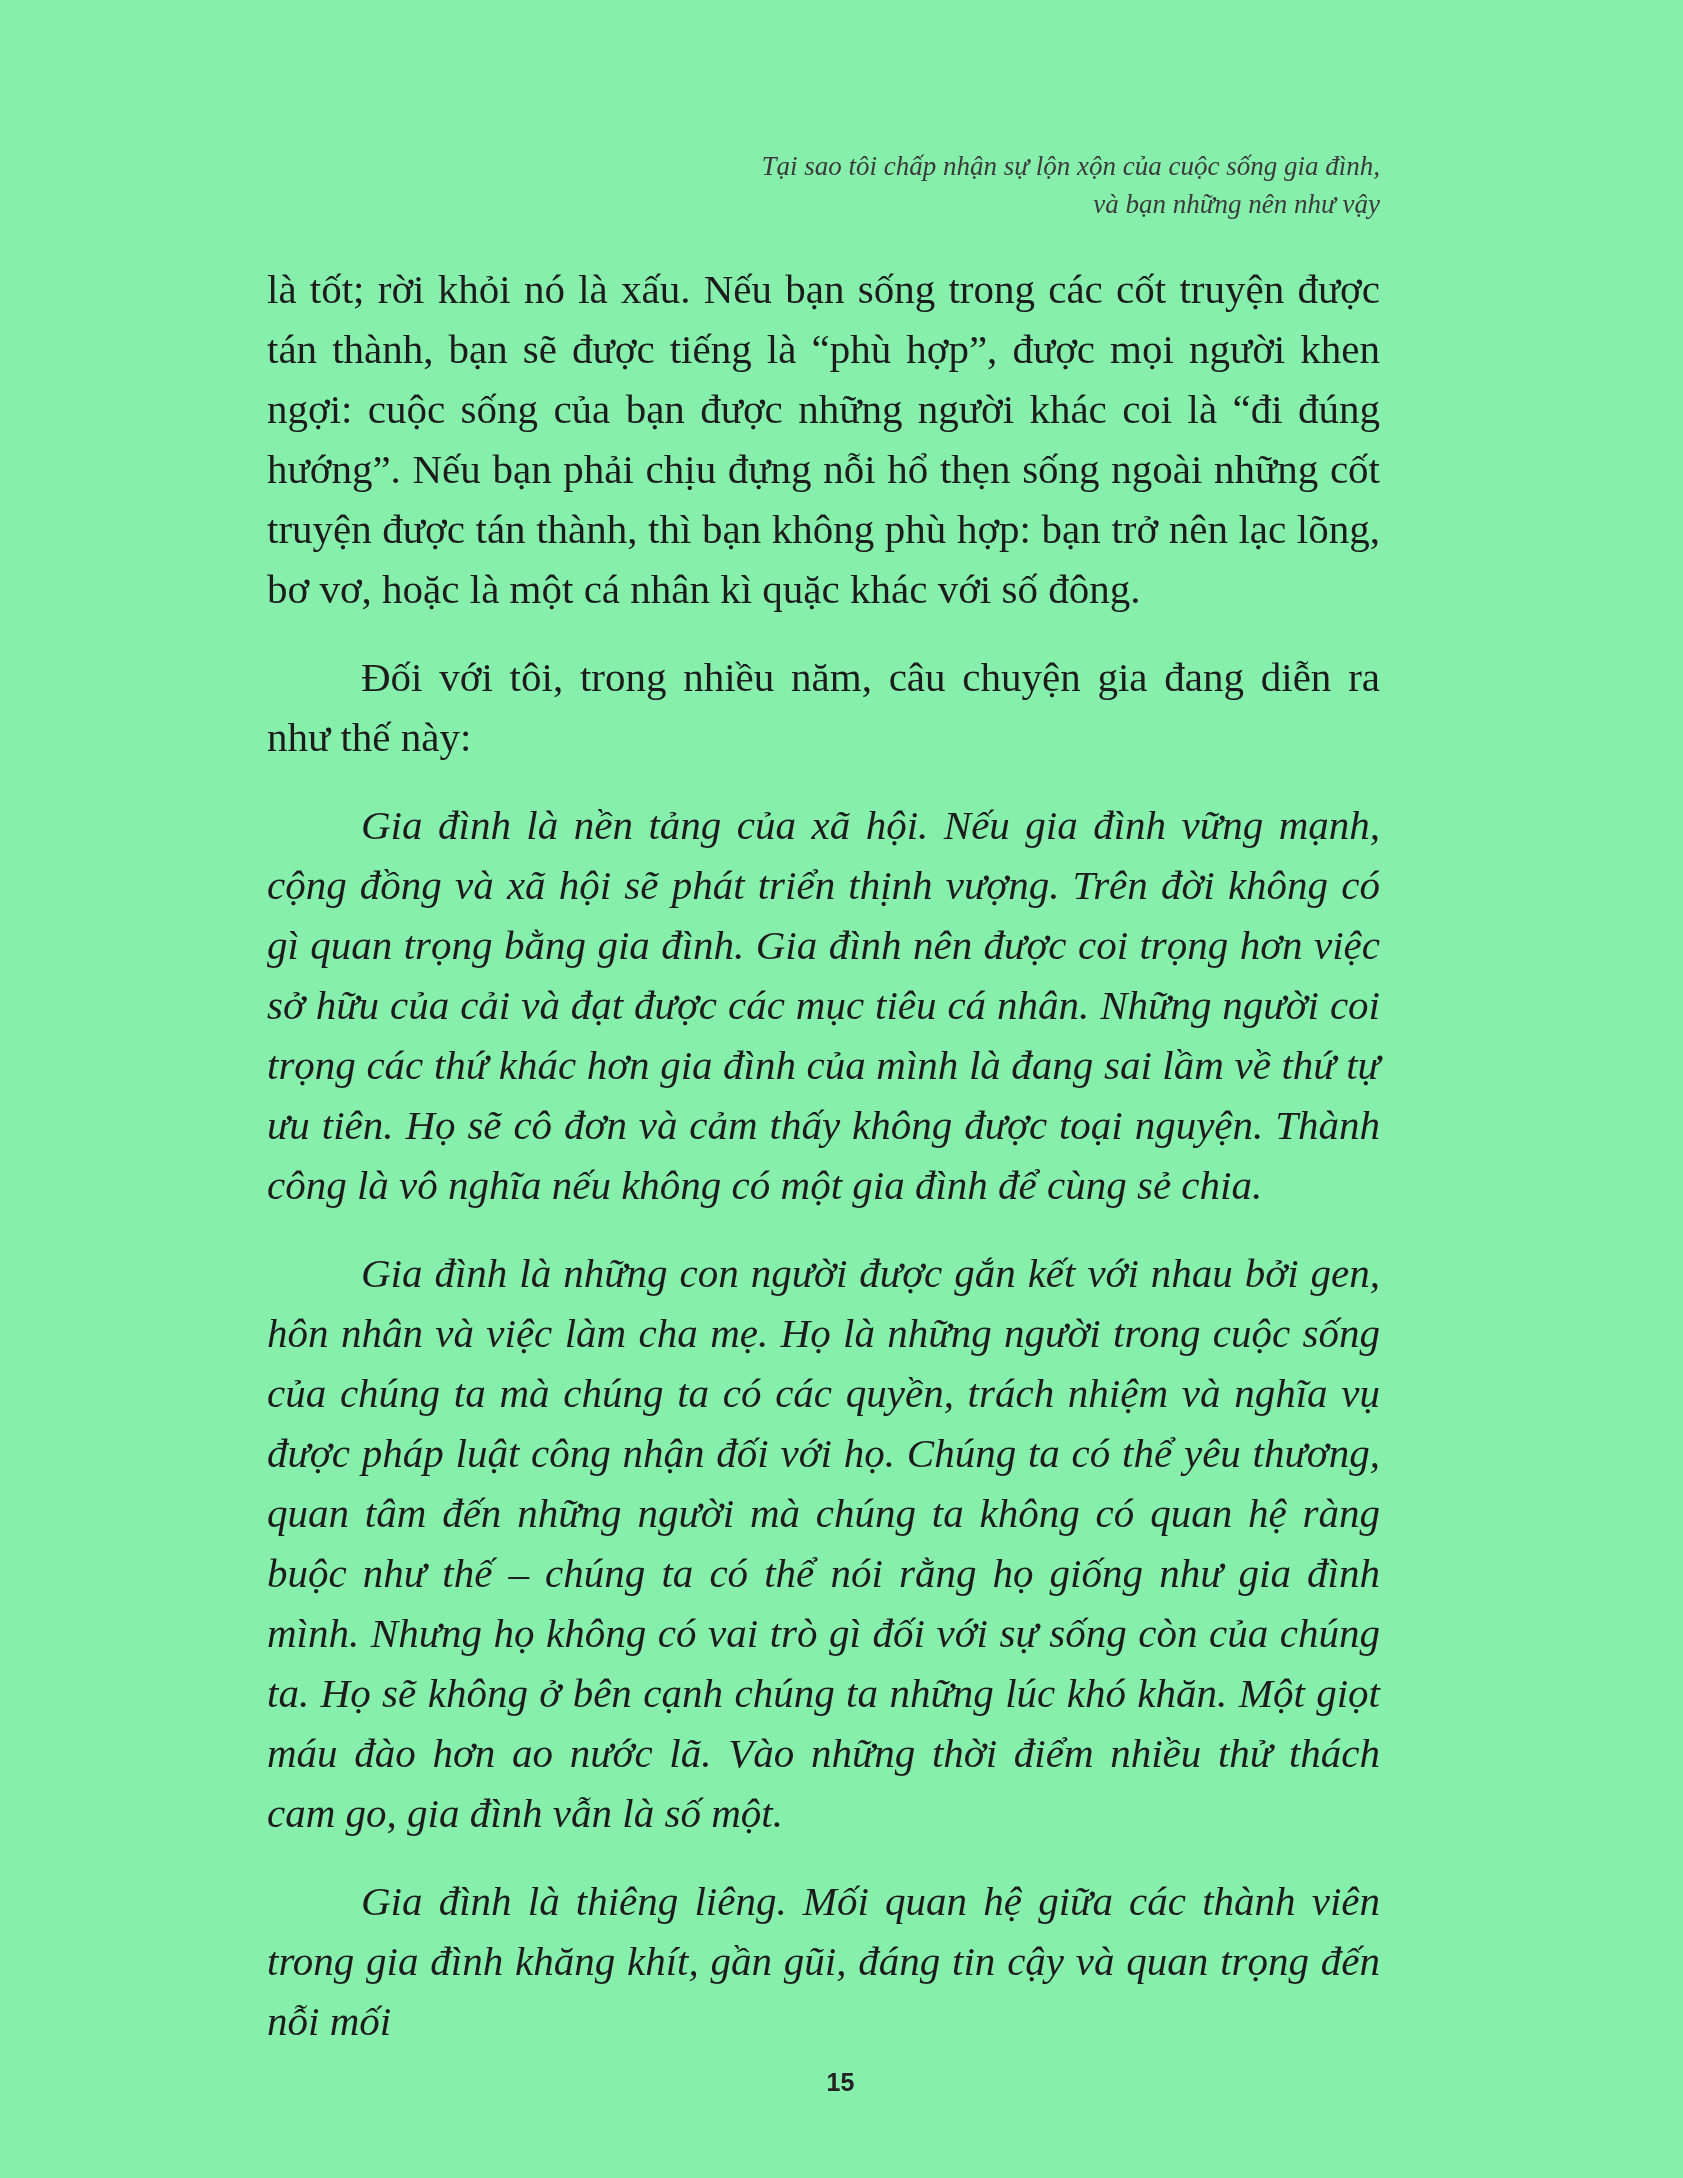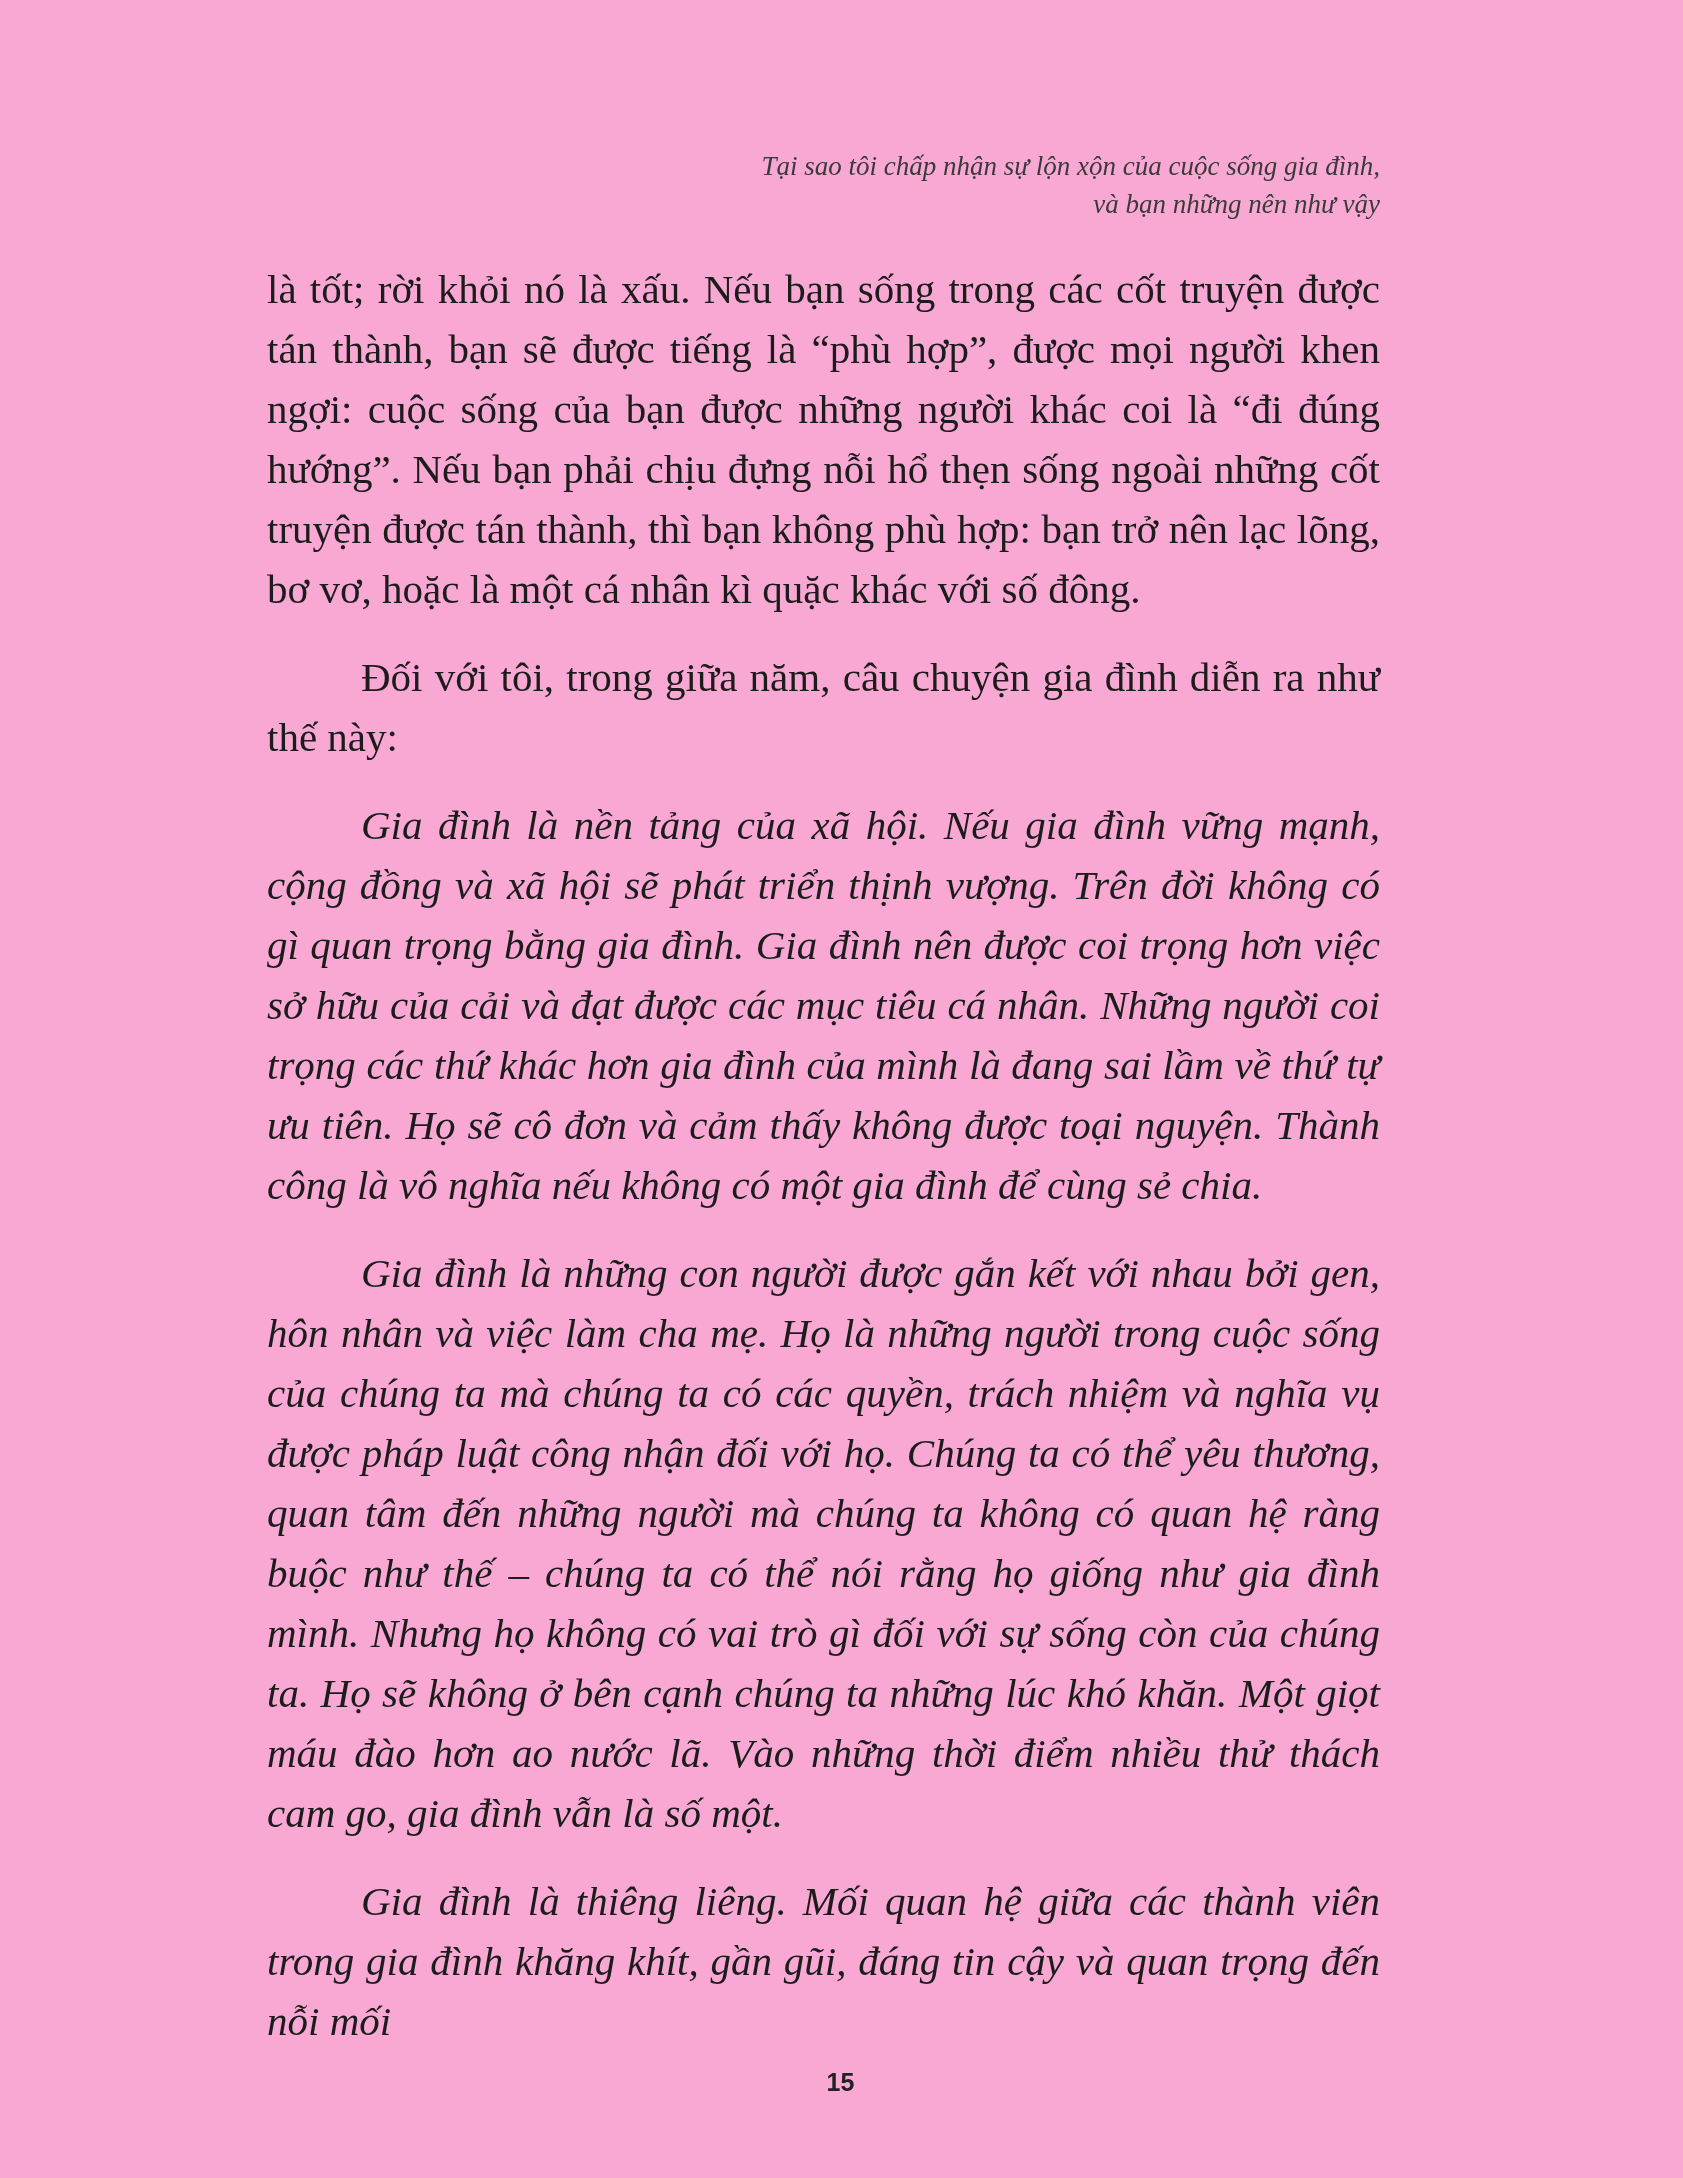--- a/index.html
+++ b/index.html
@@ -4,21 +4,21 @@
 <style>
   html, body {
     margin: 0;
     padding: 0;
     background: #ffffff;
   }
   .page {
     position: relative;
     width: 1683px;
     height: 2178px;
-    background: #f9a8d4;
+    background: #86efac;
     color: #1c1c1c;
     font-family: "Liberation Serif", serif;
     overflow: hidden;
   }
   .running-header {
     position: absolute;
     top: 147px;
     left: 267px;
     width: 1113px;
     text-align: right;
@@ -64,21 +64,21 @@
 
 <div class="page">
 
   <div class="running-header">
     <div>Tại sao tôi chấp nhận sự lộn xộn của cuộc sống gia đình,</div>
     <div>và bạn những nên như vậy</div>
   </div>
 
   <div class="body-text">
     <p class="para">là tốt; rời khỏi nó là xấu. Nếu bạn sống trong các cốt truyện được tán thành, bạn sẽ được tiếng là “phù hợp”, được mọi người khen ngợi: cuộc sống của bạn được những người khác coi là “đi đúng hướng”. Nếu bạn phải chịu đựng nỗi hổ thẹn sống ngoài những cốt truyện được tán thành, thì bạn không phù hợp: bạn trở nên lạc lõng, bơ vơ, hoặc là một cá nhân kì quặc khác với số đông.</p>
-    <p class="para indent">Đối với tôi, trong giữa năm, câu chuyện gia đình diễn ra như thế này:</p>
+    <p class="para indent">Đối với tôi, trong nhiều năm, câu chuyện gia đang diễn ra như thế này:</p>
     <p class="para indent italic-para">Gia đình là nền tảng của xã hội. Nếu gia đình vững mạnh, cộng đồng và xã hội sẽ phát triển thịnh vượng. Trên đời không có gì quan trọng bằng gia đình. Gia đình nên được coi trọng hơn việc sở hữu của cải và đạt được các mục tiêu cá nhân. Những người coi trọng các thứ khác hơn gia đình của mình là đang sai lầm về thứ tự ưu tiên. Họ sẽ cô đơn và cảm thấy không được toại nguyện. Thành công là vô nghĩa nếu không có một gia đình để cùng sẻ chia.</p>
     <p class="para indent italic-para">Gia đình là những con người được gắn kết với nhau bởi gen, hôn nhân và việc làm cha mẹ. Họ là những người trong cuộc sống của chúng ta mà chúng ta có các quyền, trách nhiệm và nghĩa vụ được pháp luật công nhận đối với họ. Chúng ta có thể yêu thương, quan tâm đến những người mà chúng ta không có quan hệ ràng buộc như thế – chúng ta có thể nói rằng họ giống như gia đình mình. Nhưng họ không có vai trò gì đối với sự sống còn của chúng ta. Họ sẽ không ở bên cạnh chúng ta những lúc khó khăn. Một giọt máu đào hơn ao nước lã. Vào những thời điểm nhiều thử thách cam go, gia đình vẫn là số một.</p>
     <p class="para indent italic-para">Gia đình là thiêng liêng. Mối quan hệ giữa các thành viên trong gia đình khăng khít, gần gũi, đáng tin cậy và quan trọng đến nỗi mối</p>
   </div>
 
   <div class="page-number">15</div>
 
 </div>
 
 

